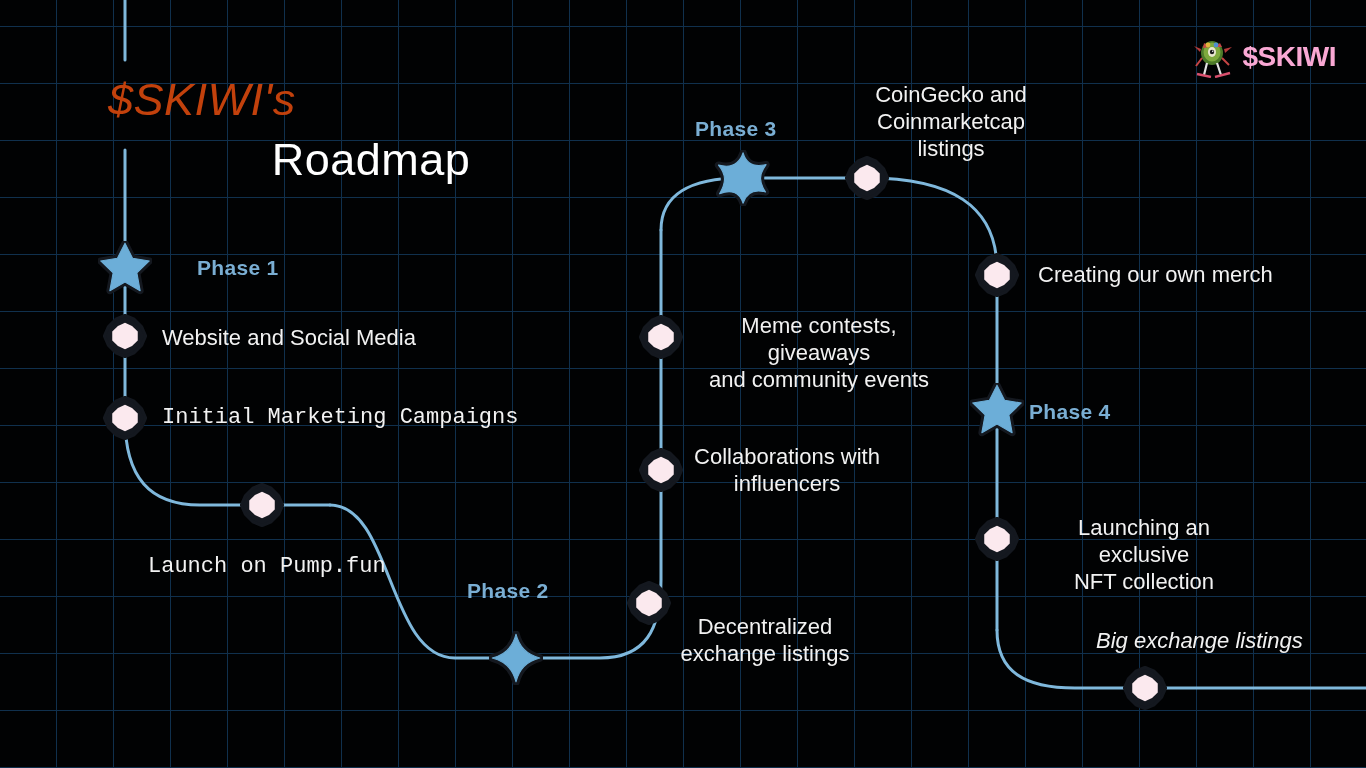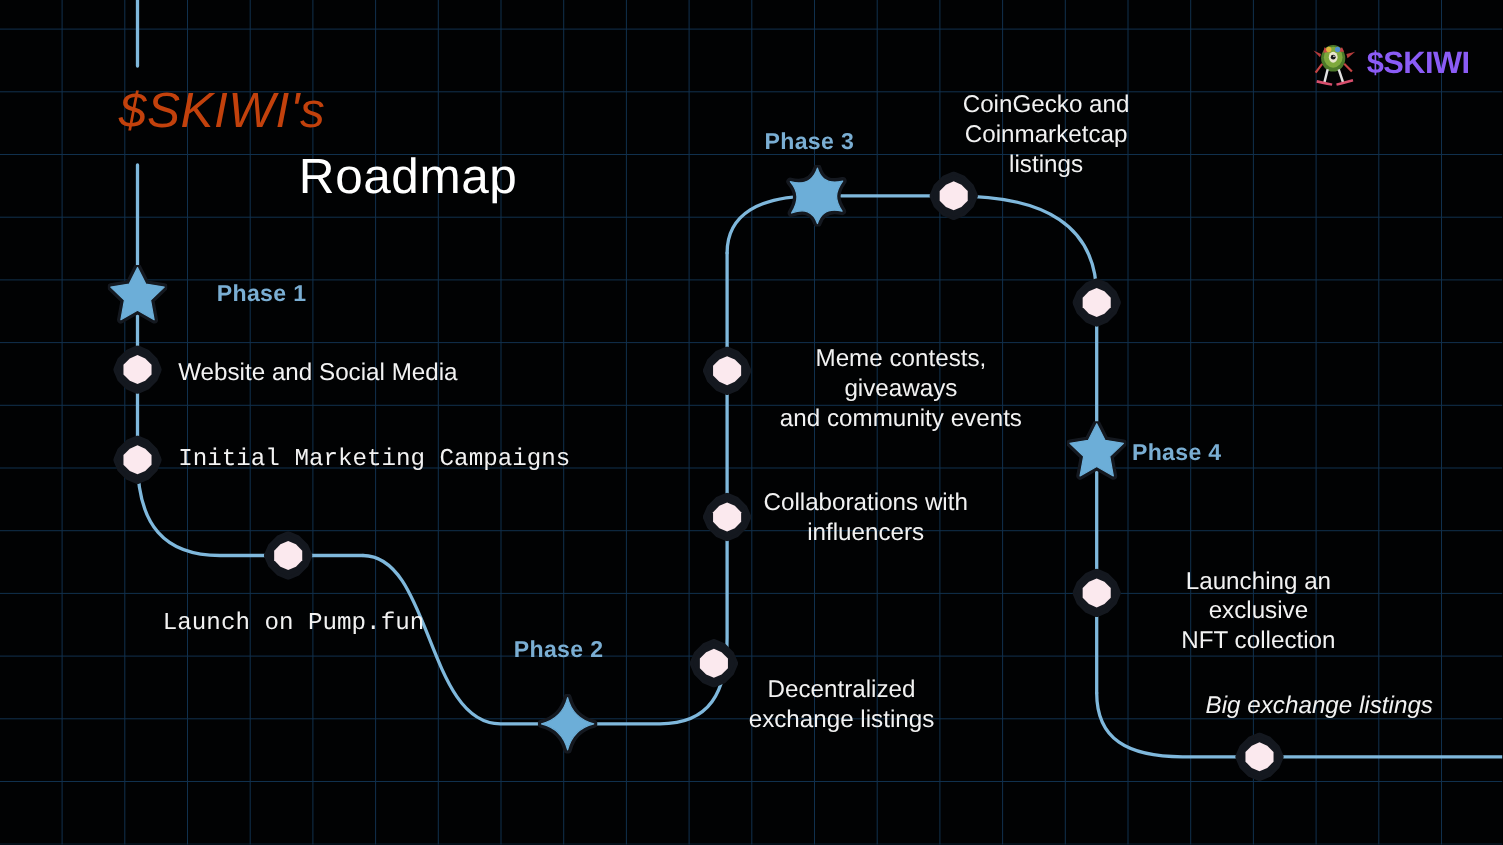--- a/index.html
+++ b/index.html
@@ -67,21 +67,21 @@
     position: absolute;
     right: 30px;
     top: 36px;
     display: flex;
     align-items: center;
     gap: 8px;
     z-index: 7;
   }
   #logo-mark { width: 44px; height: 42px; display: block; }
   #logo-text {
-    color: #8b5cf6;
+    color: #f9a8d4;
     font-size: 28px;
     font-weight: 700;
     letter-spacing: -0.5px;
     line-height: 1;
     white-space: nowrap;
   }
 
   
   .phase-label {
     position: absolute;
@@ -214,17 +214,18 @@
   <div class="caption center" style="left:675px; top:613px; width:180px;">Decentralized
 exchange listings</div>
 
   <div class="caption center" style="left:690px; top:312px; width:258px;">Meme contests, giveaways
 and community events</div>
   <div class="caption center" style="left:690px; top:443px; width:194px;">Collaborations with
 influencers</div>
   <div class="caption center" style="left:841px; top:81px; width:220px;">CoinGecko and
 Coinmarketcap listings</div>
 
+  <div class="caption left" style="left:1038px; top:261px;">Creating our own merch</div>
   <div class="caption center" style="left:1033px; top:514px; width:222px;">Launching an exclusive
 NFT collection</div>
   <div class="caption left" style="left:1096px; top:627px;font-style:italic;">Big exchange listings</div>
 
 </div>
 
 </body></html>

